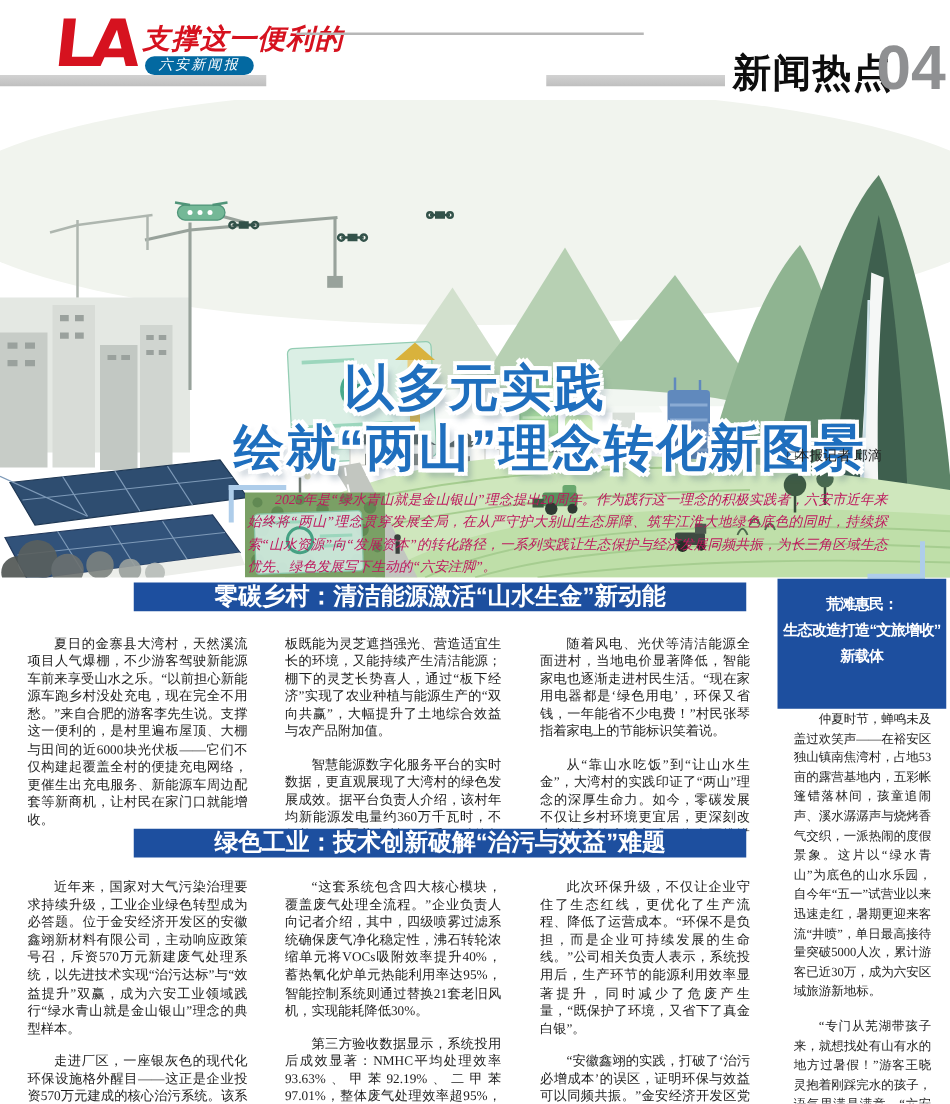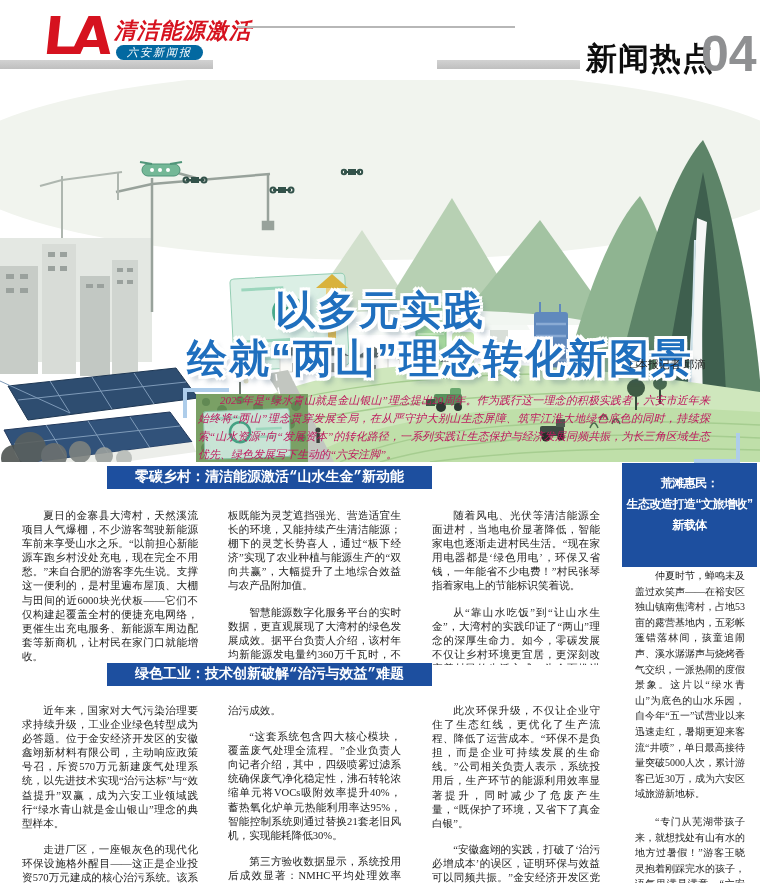--- a/index.html
+++ b/index.html
@@ -32,43 +32,43 @@
   .headline.l1{left:0;top:283px;width:760px;font-size:40px;text-align:center;}
   .headline.l2{left:60px;top:331px;width:760px;font-size:40px;text-align:center;}
   .byline{position:absolute;left:630px;top:357px;font-size:11px;color:#222;white-space:nowrap;}
   
   .intro-text{position:absolute;left:198px;top:391px;width:512px;font-size:11px;line-height:18px;
               color:#be185d;font-style:italic;text-align:justify;text-indent:2em;}
   .corner{position:absolute;width:42px;height:26px;}
   .corner.tl{left:183px;top:388px;border-top:4px solid #aecdea;border-left:4px solid #aecdea;}
   .corner.br{left:694px;top:433px;border-bottom:4px solid #aecdea;border-right:4px solid #aecdea;}
   
-  .bar{position:absolute;left:107px;width:325px;height:23px;background:#1d4f9f;color:#fff;
-       font-family:Liberation Mono, monospace;font-weight:bold;font-size:14px;
+  .bar{position:absolute;left:107px;width:490px;height:23px;background:#1d4f9f;color:#fff;
+       font-family:Liberation Sans, sans-serif;font-weight:bold;font-size:19px;
        line-height:23px;text-align:center;white-space:nowrap;z-index:4;}
   .bar.b1{top:466px;} .bar.b2{top:663px;}
   .col{position:absolute;overflow:hidden;font-size:10.6px;line-height:14.1px;text-align:justify;color:#1d1d1d;}
   .s1{top:497px;height:168px;} .s2{top:692px;height:191px;}
   .c1{left:10px;width:200px;} .c2{left:216px;width:197px;} .c3{left:420px;width:192px;}
   .bp{margin:12px;text-indent:2em;} .bp.cont{text-indent:0;}
   
   .side-box{position:absolute;left:622px;top:463px;width:135px;height:104px;background:#1d4f9f;color:#fff;
             font-family:"Liberation Sans","DejaVu Sans",sans-serif;font-weight:bold;text-align:center;
             padding-top:10px;box-sizing:border-box;z-index:4;}
   .side-box div{font-size:12px;line-height:21px;white-space:nowrap;letter-spacing:-0.5px;}
   .side-body{position:absolute;left:623px;top:556px;width:134px;height:327px;overflow:hidden;
              font-size:10px;line-height:15.6px;text-align:justify;color:#1d1d1d;}
 </style>
 </head>
 <body>
 
 <div class="page">
 
   <div class="monogram">LA</div>
-  <div class="paper-name">清洁能源激活</div>
+  <div class="paper-name">支撑这一便利的</div>
   <div class="paper-badge">六安新闻报</div>
   <div class="mast-rule"></div>
   <div class="gbar l"></div>
   <div class="gbar r"></div>
   <div class="dateline">
     <span>2025年8月22日</span>
     <span>编辑：朱天明</span>
     <span>版式：陈家兵</span>
   </div>
   <div class="section-name">新闻热点</div>
@@ -357,21 +357,20 @@
     <p class="bp">随着风电、光伏等清洁能源全面进村，当地电价显著降低，智能家电也逐渐走进村民生活。“现在家用电器都是‘绿色用电’，环保又省钱，一年能省不少电费！”村民张琴指着家电上的节能标识笑着说。</p>
     <p class="bp">从“靠山水吃饭”到“让山水生金”，大湾村的实践印证了“两山”理念的深厚生命力。如今，零碳发展不仅让乡村环境更宜居，更深刻改变着村民的生活方式，为全面推进乡村振兴、建设中国式现代化注入了强劲的绿色动能。</p>
   </div>
 
   <div class="bar b2">绿色工业：技术创新破解“治污与效益”难题</div>
   <div class="col s2 c1">
     <p class="bp">近年来，国家对大气污染治理要求持续升级，工业企业绿色转型成为必答题。位于金安经济开发区的安徽鑫翊新材料有限公司，主动响应政策号召，斥资570万元新建废气处理系统，以先进技术实现“治污达标”与“效益提升”双赢，成为六安工业领域践行“绿水青山就是金山银山”理念的典型样本。</p>
     <p class="bp">走进厂区，一座银灰色的现代化环保设施格外醒目——这正是企业投资570万元建成的核心治污系统。该系统采用国际先进的“沸石转轮吸附浓缩+RTO蓄热氧化”技术，且此项技术已被生态环境部列入《国家先进污染防治技术目录》，从技术源头保障</p>
   </div>
   <div class="col s2 c2">
-    <p class="bp cont">治污成效。</p>
     <p class="bp">“这套系统包含四大核心模块，覆盖废气处理全流程。”企业负责人向记者介绍，其中，四级喷雾过滤系统确保废气净化稳定性，沸石转轮浓缩单元将VOCs吸附效率提升40%，蓄热氧化炉单元热能利用率达95%，智能控制系统则通过替换21套老旧风机，实现能耗降低30%。</p>
     <p class="bp">第三方验收数据显示，系统投用后成效显著：NMHC平均处理效率93.63%、甲苯92.19%、二甲苯97.01%，整体废气处理效率超95%，排放浓度最大值仅38.04mg/m³，远低于国家标准限值，多项环保指标达到行业领先水平。</p>
   </div>
   <div class="col s2 c3">
     <p class="bp">此次环保升级，不仅让企业守住了生态红线，更优化了生产流程、降低了运营成本。“环保不是负担，而是企业可持续发展的生命线。”公司相关负责人表示，系统投用后，生产环节的能源利用效率显著提升，同时减少了危废产生量，“既保护了环境，又省下了真金白银”。</p>
     <p class="bp">“安徽鑫翊的实践，打破了‘治污必增成本’的误区，证明环保与效益可以同频共振。”金安经济开发区党工委委员、管委会副主任关世凡评价道，该项目的成功实施，为同行业提供了可复制、可推广的环保升级方案。</p>
   </div>
 
   <div class="side-box">
     <div>荒滩惠民：</div>

